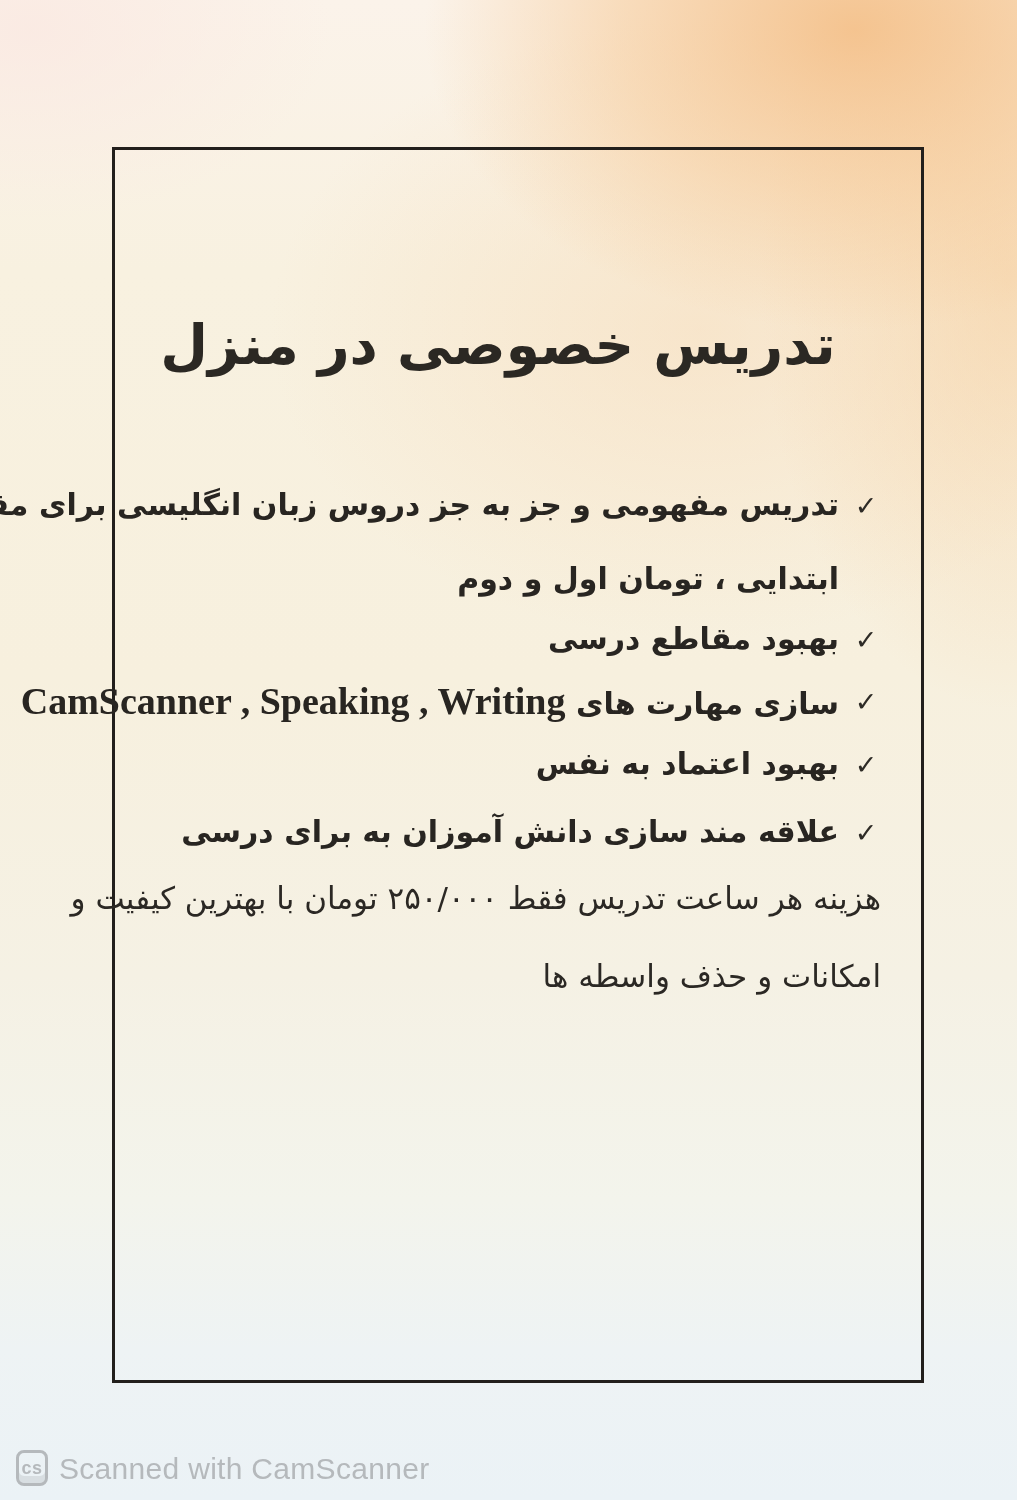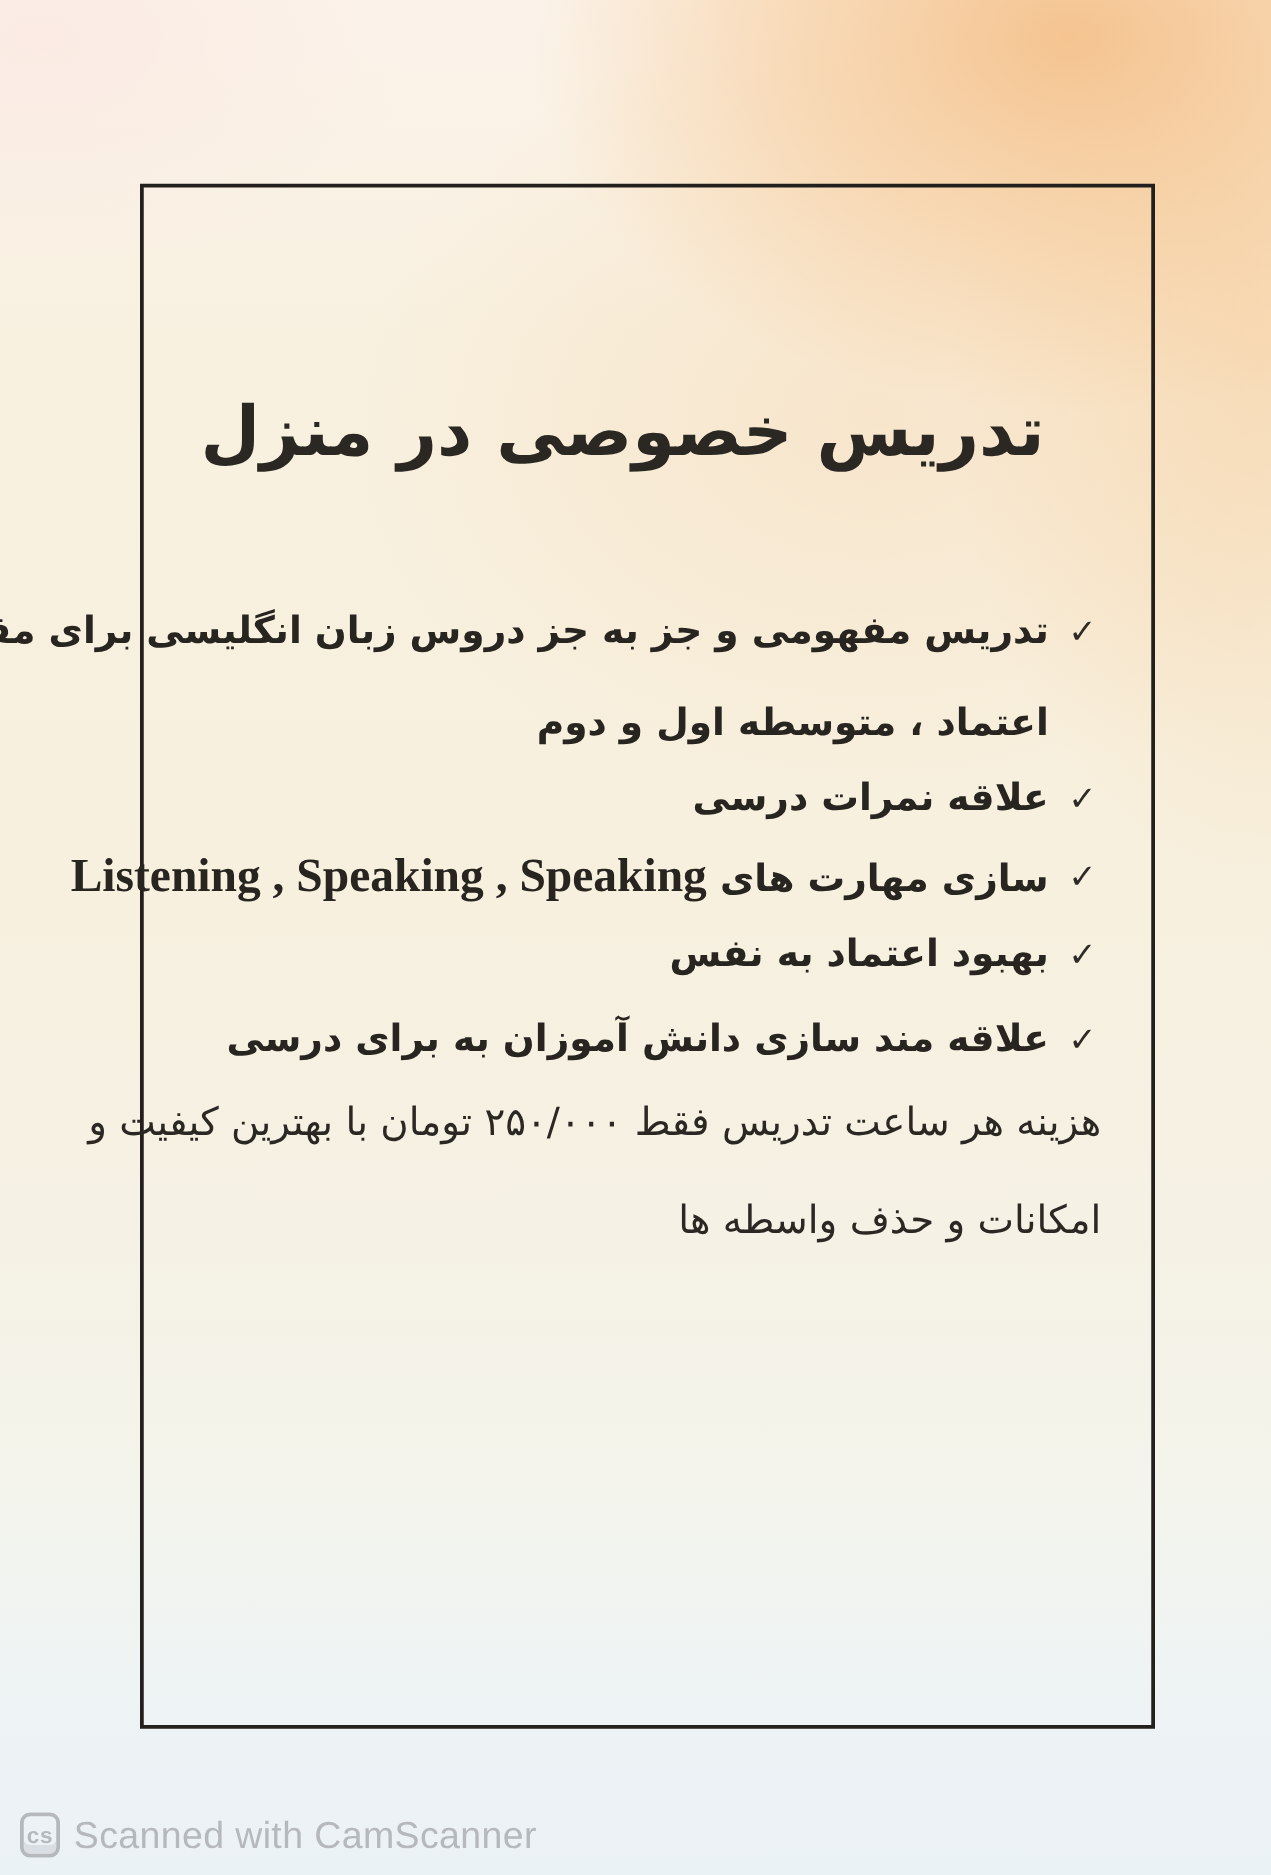--- a/index.html
+++ b/index.html
@@ -140,30 +140,30 @@
   <div class="flyer-frame">
 
     <h1 class="flyer-title">تدریس خصوصی در منزل</h1>
 
     <div class="flyer-body">
 
       <div class="bullet row-b1">
         <span class="check">✓</span>
         <span class="btext">تدریس مفهومی و جز به جز دروس زبان انگلیسی برای مقاطع</span>
       </div>
-      <div class="cont-line row-c1">اعتماد ، متوسطه اول و دوم</div>
+      <div class="cont-line row-c1">ابتدایی ، تومان اول و دوم</div>
 
       <div class="bullet row-b2">
         <span class="check">✓</span>
-        <span class="btext">علاقه نمرات درسی</span>
+        <span class="btext">بهبود مقاطع درسی</span>
       </div>
 
       <div class="bullet row-b3">
         <span class="check">✓</span>
-        <span class="btext"><span>سازی مهارت های</span> <span class="en-run">Listening , Speaking , Speaking</span></span>
+        <span class="btext"><span>سازی مهارت های</span> <span class="en-run">CamScanner , Speaking , Writing</span></span>
       </div>
 
       <div class="bullet row-b4">
         <span class="check">✓</span>
         <span class="btext">بهبود اعتماد به نفس</span>
       </div>
 
       <div class="bullet row-b5">
         <span class="check">✓</span>
         <span class="btext">علاقه مند سازی دانش آموزان به برای درسی</span>

